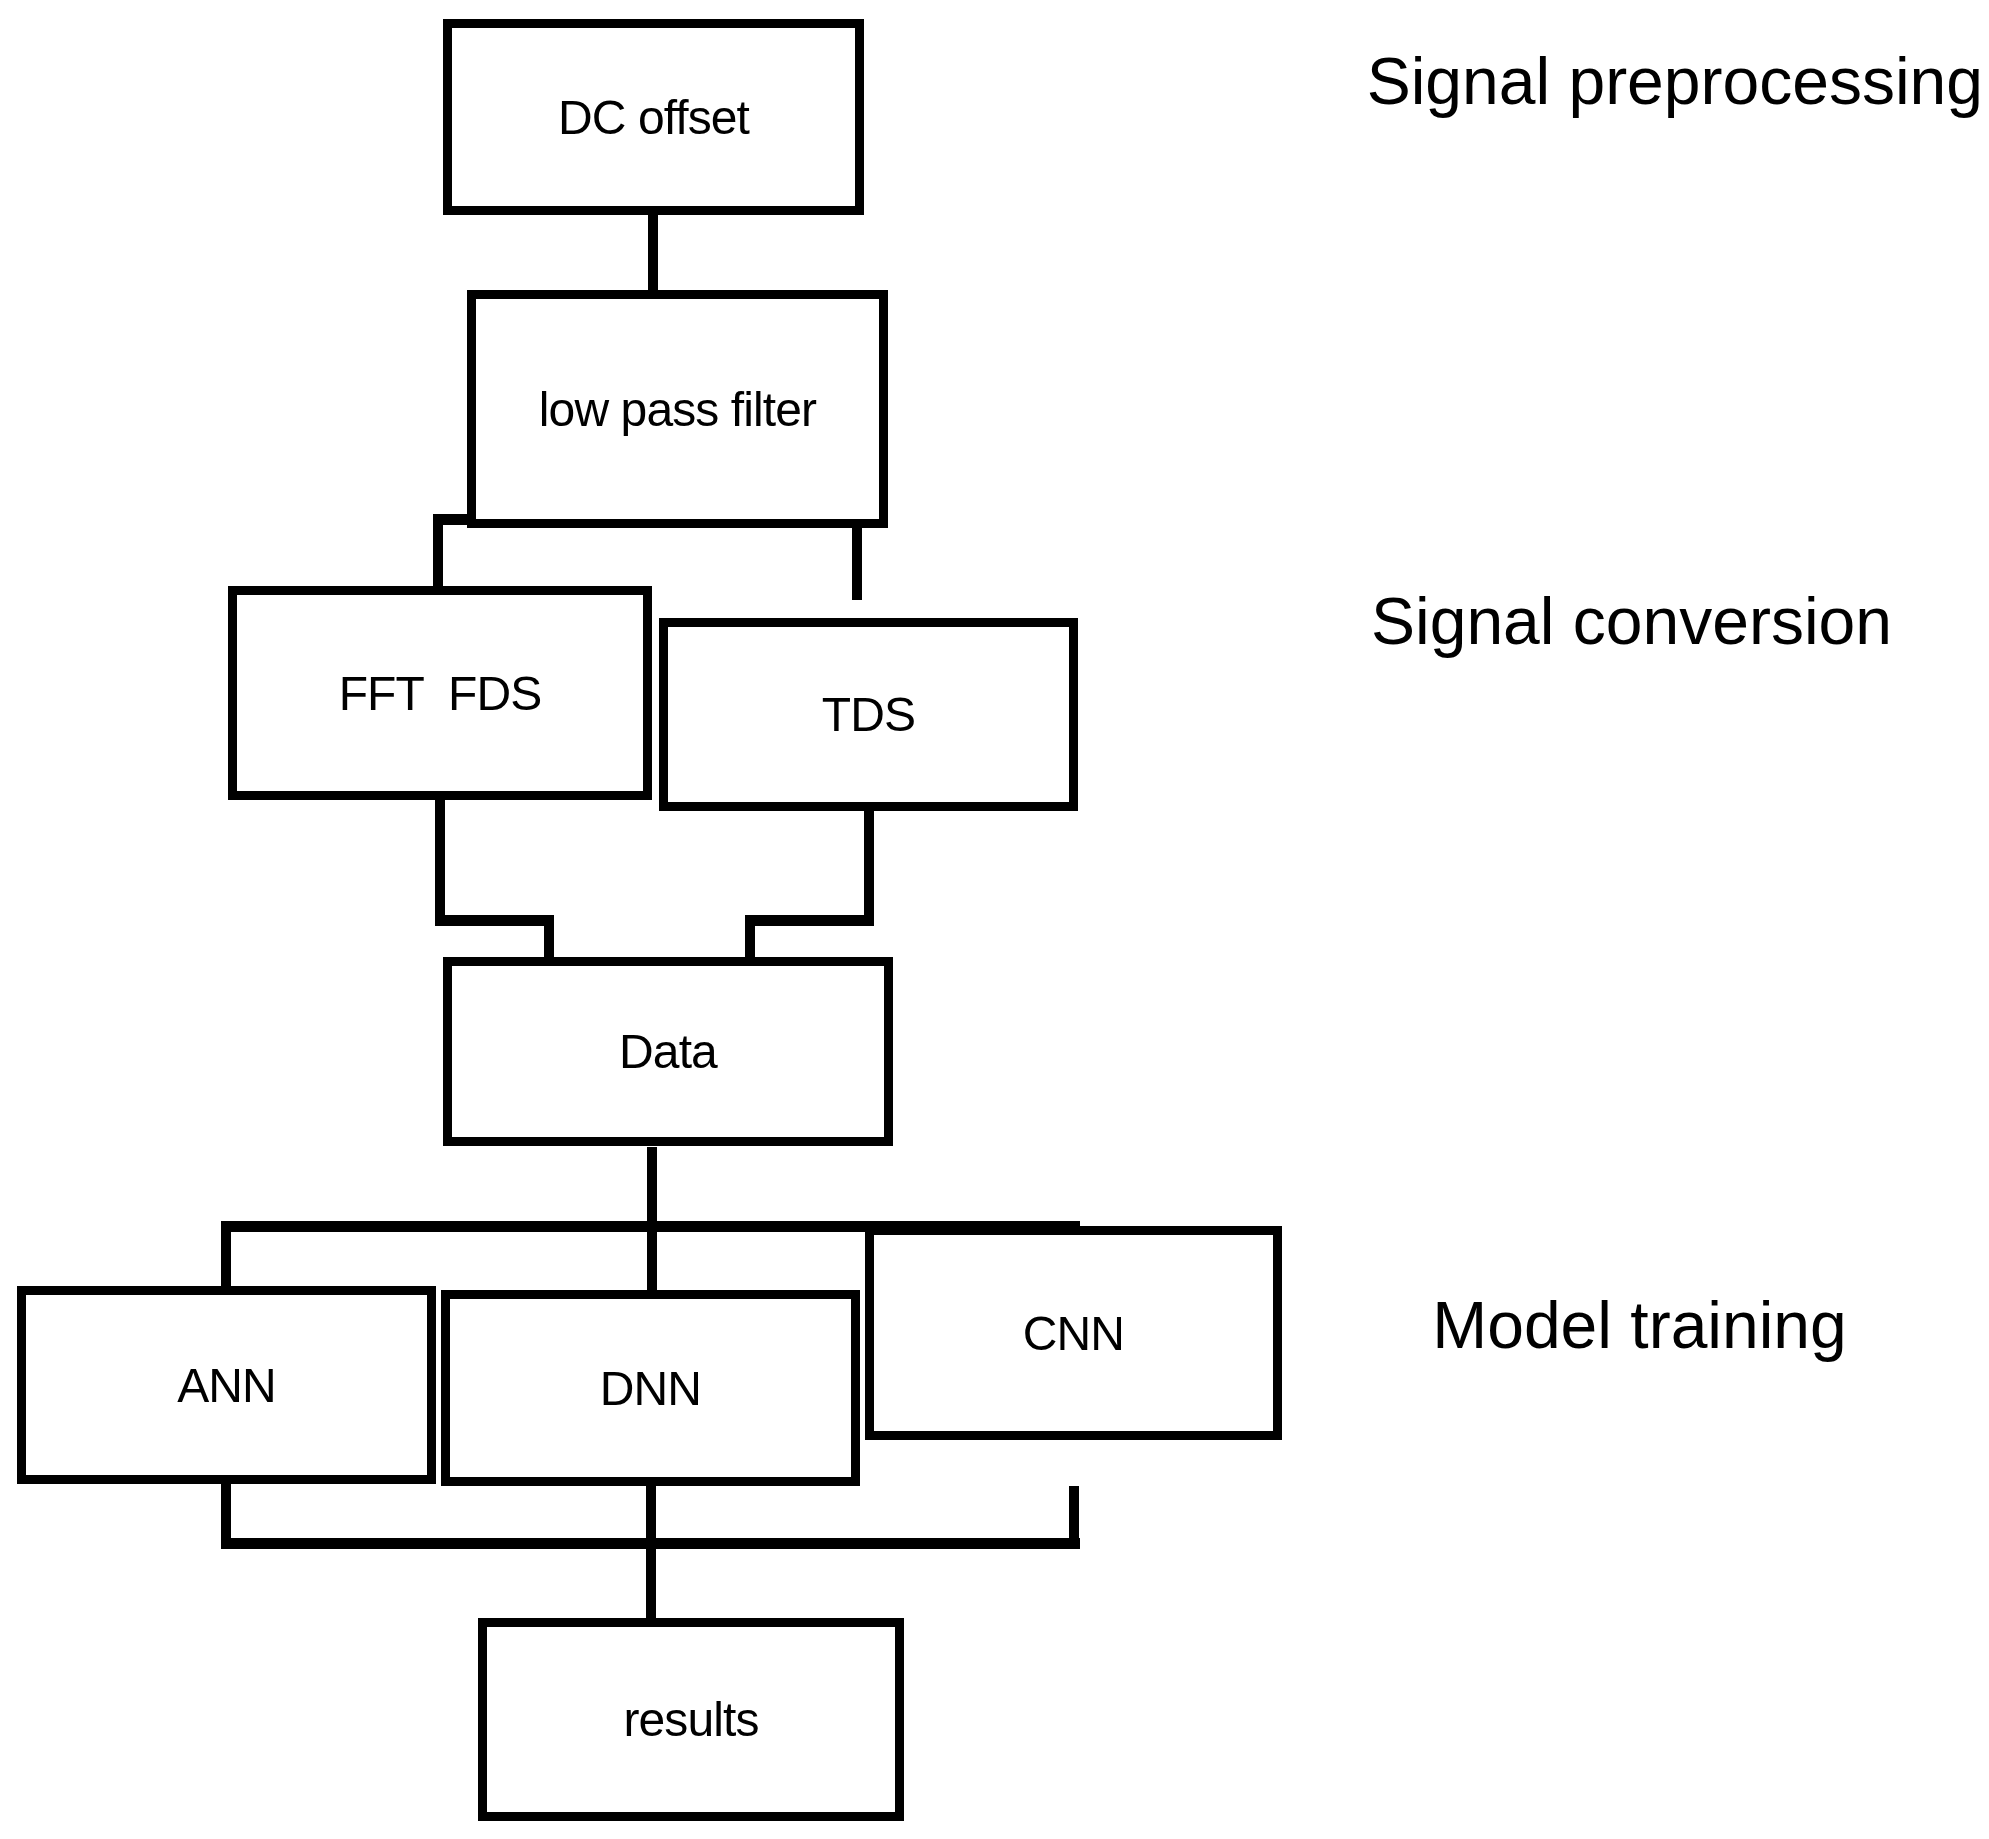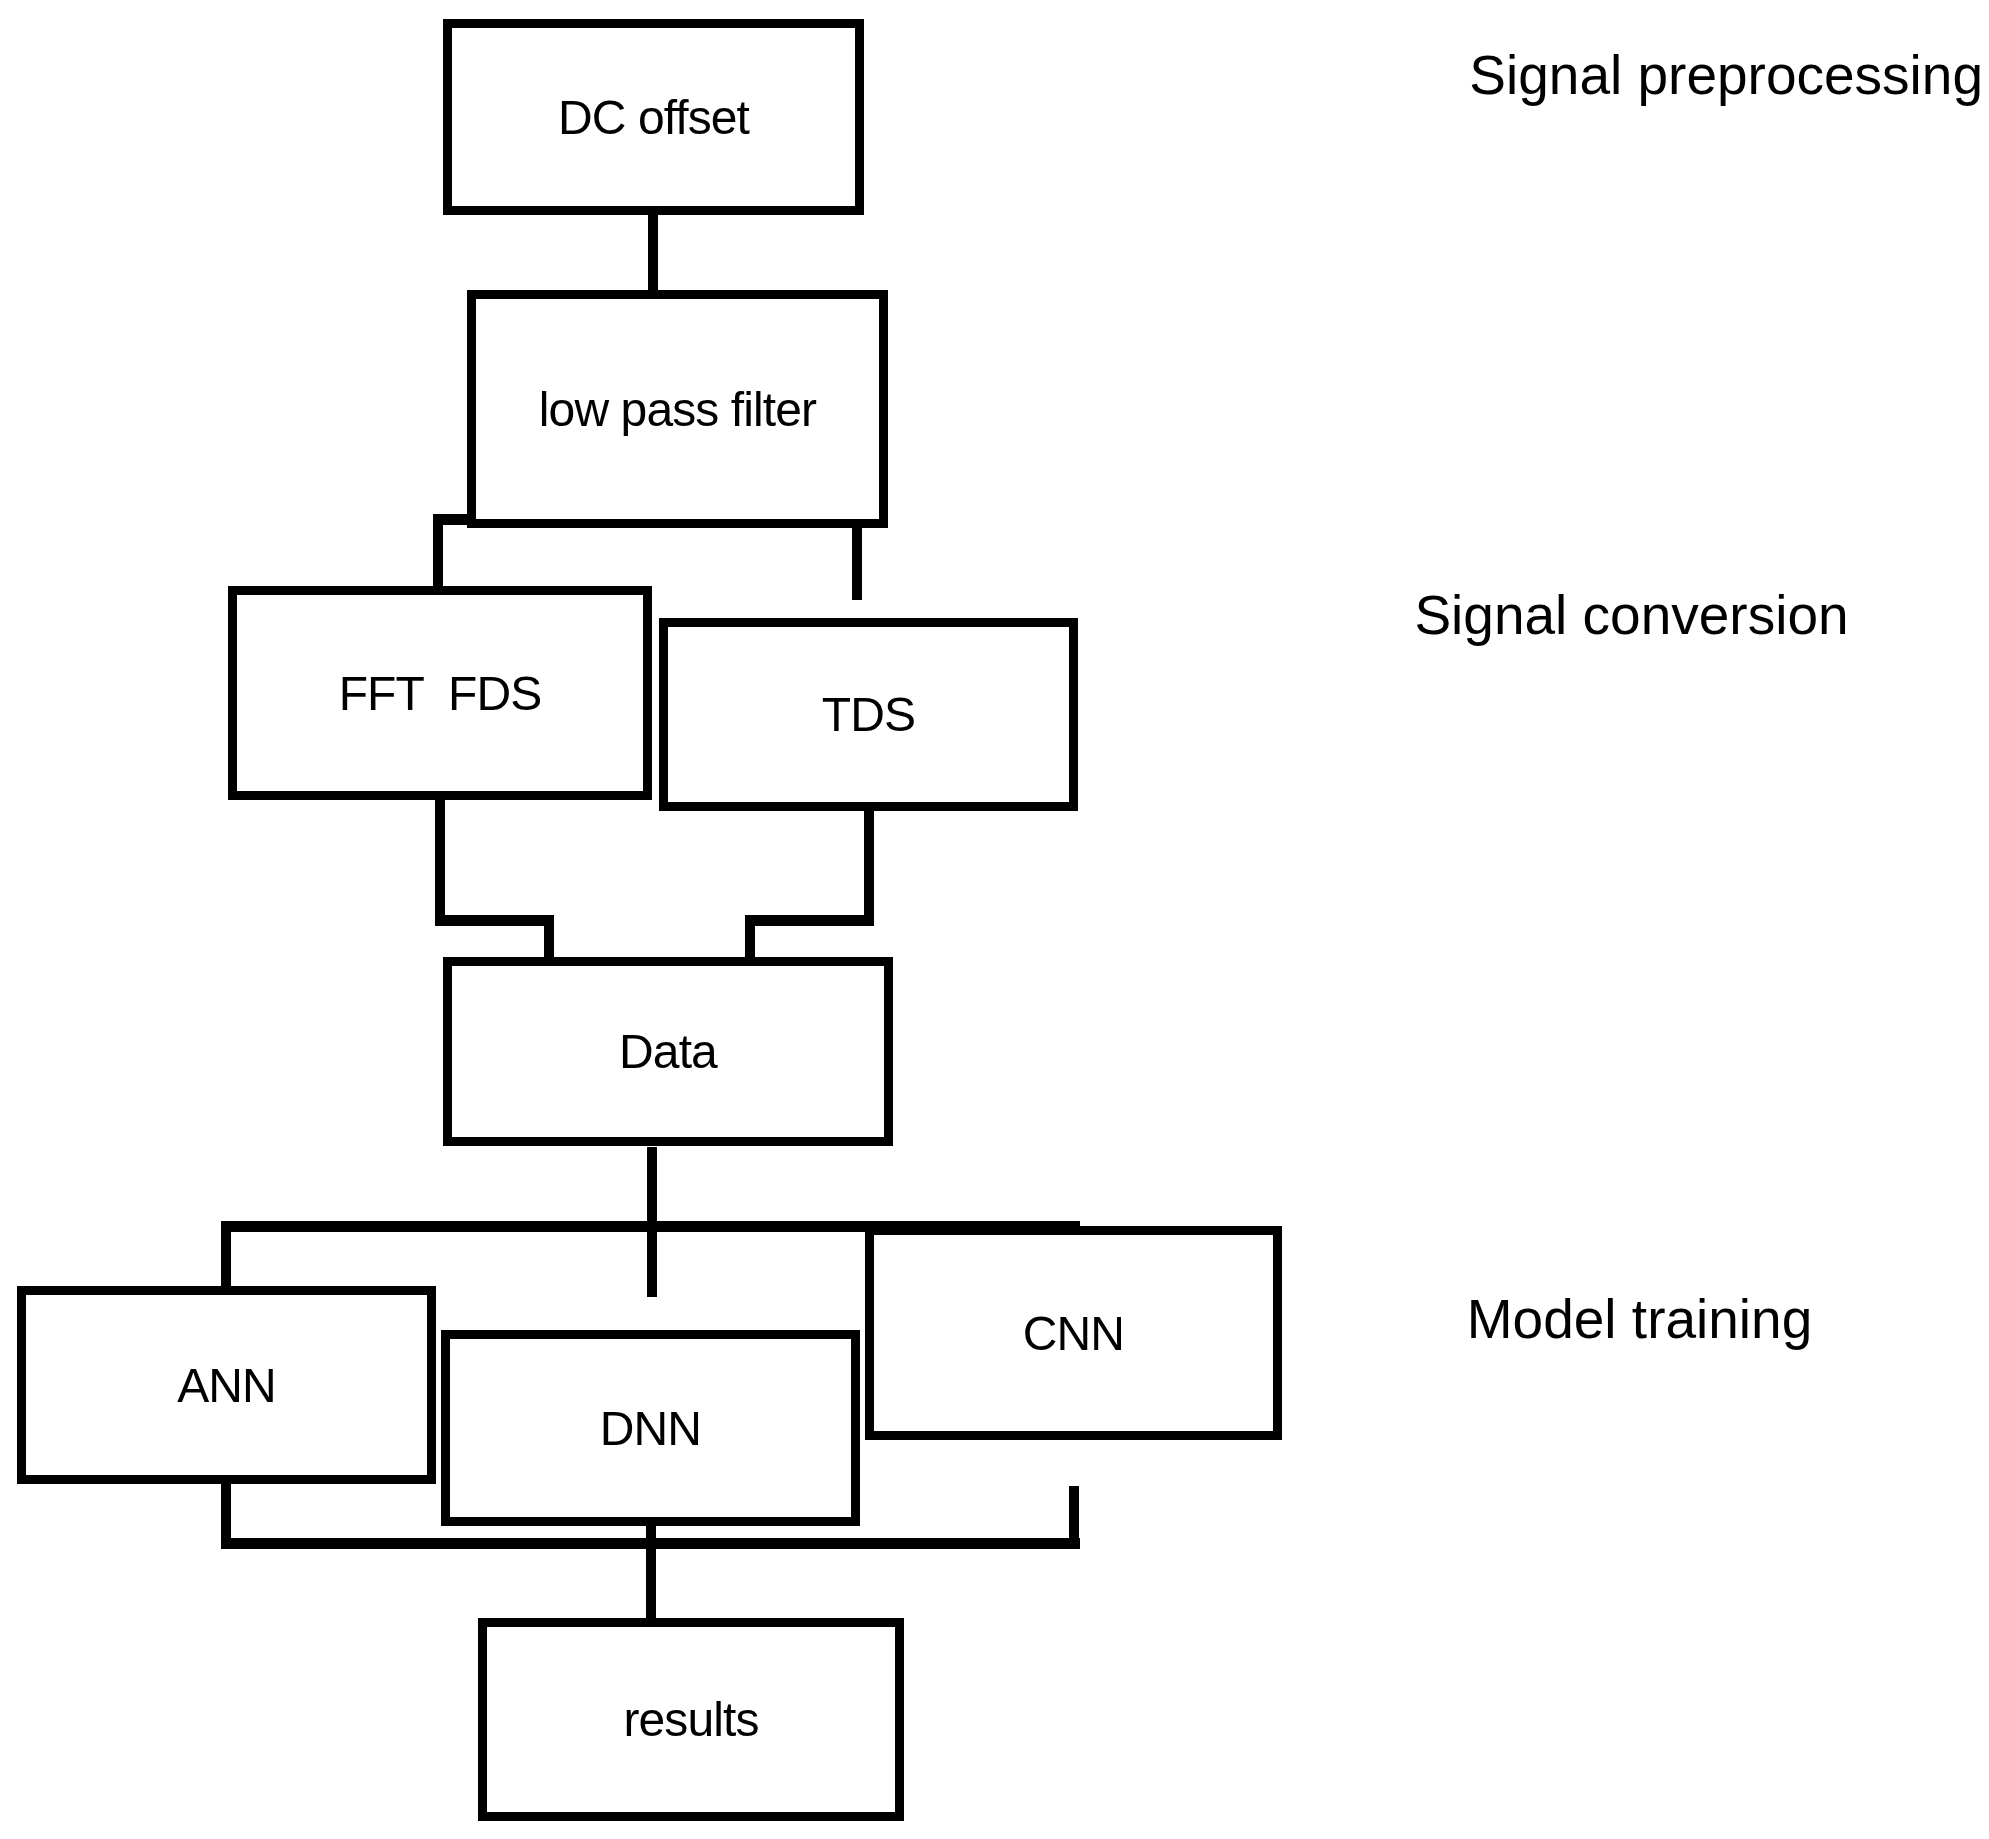--- a/index.html
+++ b/index.html
@@ -28,21 +28,21 @@
     letter-spacing:-0.9px;
     z-index:2;
   }
   .seg{
     position:absolute;
     background:var(--line);
     z-index:1;
   }
   .stage{
     position:absolute;
-    font-size:55px;
+    font-size:66px;
     color:var(--text);
     line-height:1.15;
     z-index:3;
   }
   .stage.right{text-align:right;}
   .stage.center{text-align:center;}
 </style>
 </head>
 <body>
 
@@ -81,21 +81,21 @@
   <div class="node" style="left:467px;top:290px;width:421px;height:238px;">low pass filter</div>
 
   <div class="node" style="left:228px;top:586px;width:424px;height:214px;">FFT  FDS</div>
 
   <div class="node" style="left:659px;top:591px;width:419px;height:193px;margin-top:27px;">TDS</div>
 
   <div class="node" style="left:443px;top:957px;width:450px;height:189px;">Data</div>
 
   <div class="node" style="left:17px;top:1286px;width:419px;height:198px;">ANN</div>
 
-  <div class="node" style="left:441px;top:1290px;width:419px;height:196px;margin-top:40px;">DNN</div>
+  <div class="node" style="left:441px;top:1290px;width:419px;height:196px;">DNN</div>
 
   <div class="node" style="left:865px;top:1226px;width:417px;height:214px;">CNN</div>
 
   <div class="node" style="left:438px;top:1618px;width:426px;height:203px;margin-left:40px;">results</div>
 
   <div class="stage right" style="left:1193px;top:44px;width:790px;">Signal preprocessing</div>
 
   <div class="stage center" style="left:1261px;top:584px;width:741px;">Signal conversion</div>
 
   <div class="stage center" style="left:1269px;top:1288px;width:741px;">Model training</div>

